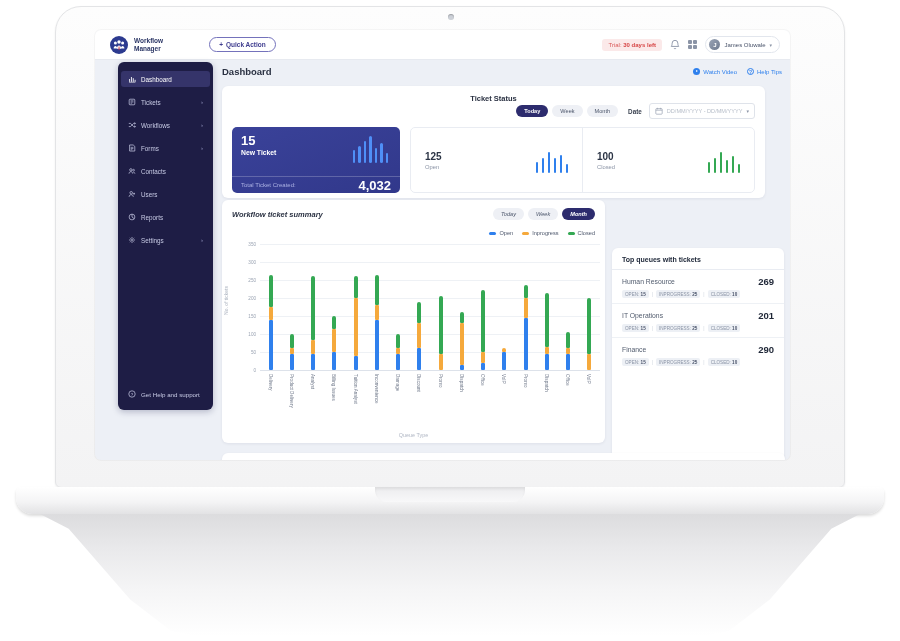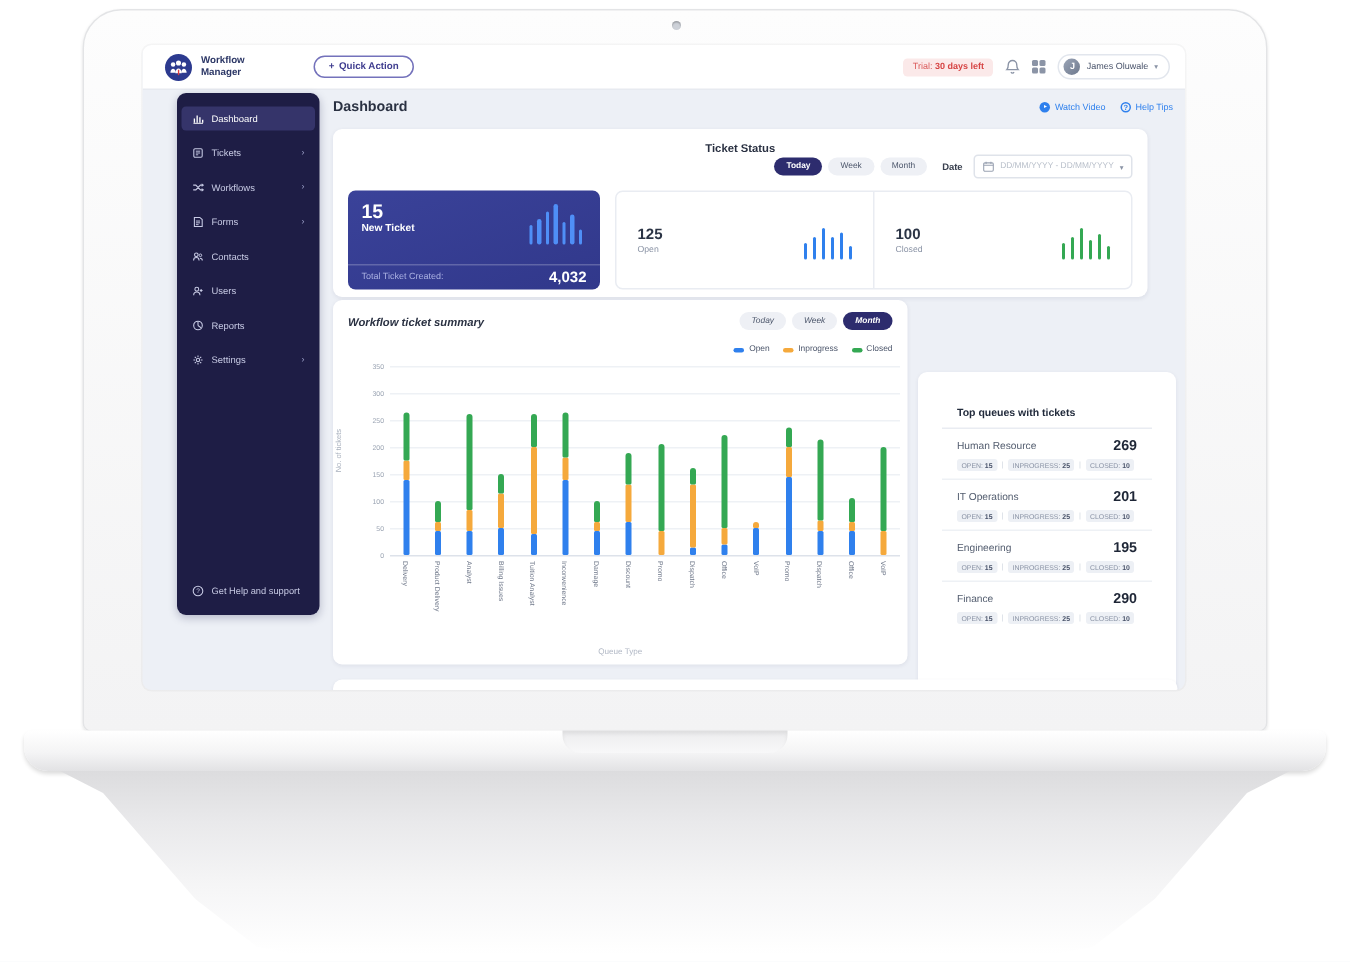--- a/index.html
+++ b/index.html
@@ -85,21 +85,21 @@
 
   .new-ticket { width:168px; height:66px; background:linear-gradient(160deg,#3a4299,#31388b);
     border-radius:5px; color:#fff; padding:7px 9px 5px; position:relative; }
   .nt-count { font-size:13px; font-weight:bold; line-height:1; }
   .nt-label { font-size:6.8px; font-weight:bold; margin-top:2px; }
   .nt-spark { position:absolute; right:12px; top:9px; display:flex; align-items:flex-end; gap:3px; height:27px; }
   .nt-spark i { width:2.5px; border-radius:2px; background:#4f8ff7; display:block; }
   .nt-foot { position:absolute; left:0; right:0; bottom:0; height:17px; border-top:1px solid rgba(255,255,255,.22);
     display:flex; align-items:center; padding:0 9px; }
   .nt-total-label { font-size:6px; color:#aab0e2; }
-  .nt-total-value { margin-left:auto; font-size:10px; font-weight:bold; color:#fff; }
+  .nt-total-value { margin-left:auto; font-size:13px; font-weight:bold; color:#fff; }
 
   .stats-card { flex:1; height:66px; border:1px solid #e9ecf2; border-radius:5px; display:flex; align-items:stretch; }
   .stat { flex:1; display:flex; align-items:center; justify-content:space-between; padding:0 14px; }
   .stat + .stat { border-left:1px solid #e9ecf2; }
   .stat-num { font-size:10px; font-weight:bold; color:#2b3445; line-height:1.1; }
   .stat-lbl { font-size:5.8px; color:#8a93a5; margin-top:2px; }
   .stat-spark { display:flex; align-items:flex-end; gap:3.5px; height:26px; }
   .stat-spark i { width:2.5px; border-radius:2px; display:block; }
 
   
@@ -119,21 +119,21 @@
   .xlab { position:absolute; top:2px; writing-mode:vertical-rl; font-size:4.6px; color:#6e7789; white-space:nowrap; }
   .ylabel-rot { position:absolute; left:1px; top:86px; font-size:5px; color:#a8b0bd; writing-mode:vertical-rl; transform:rotate(180deg); }
   .xlabel-title { position:absolute; left:0; right:0; bottom:5px; text-align:center; font-size:5.4px; color:#b0b7c4; }
 
   
   .resolution-card { left:517px; top:170px; width:172px; height:42px; background:#d8e9da; border-radius:6px;
     box-shadow:0 1px 3px rgba(25,35,65,.06); display:flex; align-items:center; padding:0 10px; gap:8px; position:absolute; }
   .res-label { font-size:6.3px; font-weight:bold; color:#2c3a4b; width:62px; line-height:1.25; }
   .res-value { margin-left:auto; font-size:11.5px; font-weight:bold; color:#17202e; }
 
-  .queues-card { left:517px; top:218px; width:172px; height:218px; padding:16px; }
+  .queues-card { left:517px; top:218px; width:172px; height:218px; padding:0; }
   .q-title { font-size:7px; font-weight:bold; color:#222b3c; padding:8px 10px 6px; border-bottom:1px solid #e9ecf2; }
   .q-row { padding:6px 10px 5px; border-bottom:1px solid #eef1f5; }
   .q-row:last-child { border-bottom:none; }
   .q-top { display:flex; align-items:center; }
   .q-name { font-size:6.8px; color:#525c6e; }
   .q-count { margin-left:auto; font-size:9.5px; font-weight:bold; color:#1e2636; }
   .q-chips { display:flex; align-items:center; gap:3px; margin-top:3px; }
   .chip { background:#edf0f5; border-radius:2px; padding:1.5px 3px; font-size:4.6px; color:#8a93a5; white-space:nowrap; }
   .chip b { color:#49536a; }
   .chip-sep { font-size:5px; color:#cfd5de; }
@@ -508,44 +508,31 @@
             <div class="q-chips">
               <span class="chip">OPEN: <b>15</b></span>
               <span class="chip-sep">|</span>
               <span class="chip">INPROGRESS: <b>25</b></span>
               <span class="chip-sep">|</span>
               <span class="chip">CLOSED: <b>10</b></span>
             </div>
           </div>
           <div class="q-row">
             <div class="q-top">
-              <span class="q-name">Engineering</span>
-              <span class="q-count">195</span>
+              <span class="q-name">Finance</span>
+              <span class="q-count">290</span>
             </div>
             <div class="q-chips">
               <span class="chip">OPEN: <b>15</b></span>
               <span class="chip-sep">|</span>
               <span class="chip">INPROGRESS: <b>25</b></span>
               <span class="chip-sep">|</span>
               <span class="chip">CLOSED: <b>10</b></span>
             </div>
           </div>
-          <div class="q-row">
-            <div class="q-top">
-              <span class="q-name">Finance</span>
-              <span class="q-count">290</span>
-            </div>
-            <div class="q-chips">
-              <span class="chip">OPEN: <b>15</b></span>
-              <span class="chip-sep">|</span>
-              <span class="chip">INPROGRESS: <b>25</b></span>
-              <span class="chip-sep">|</span>
-              <span class="chip">CLOSED: <b>10</b></span>
-            </div>
-          </div>
         </div>
     </section>
 
     <section class="card partial-card"></section>
   </div>
 
   <div class="deck"></div>
   <div class="deck-notch"></div>
   <div class="pedestal"></div>
 </div>

